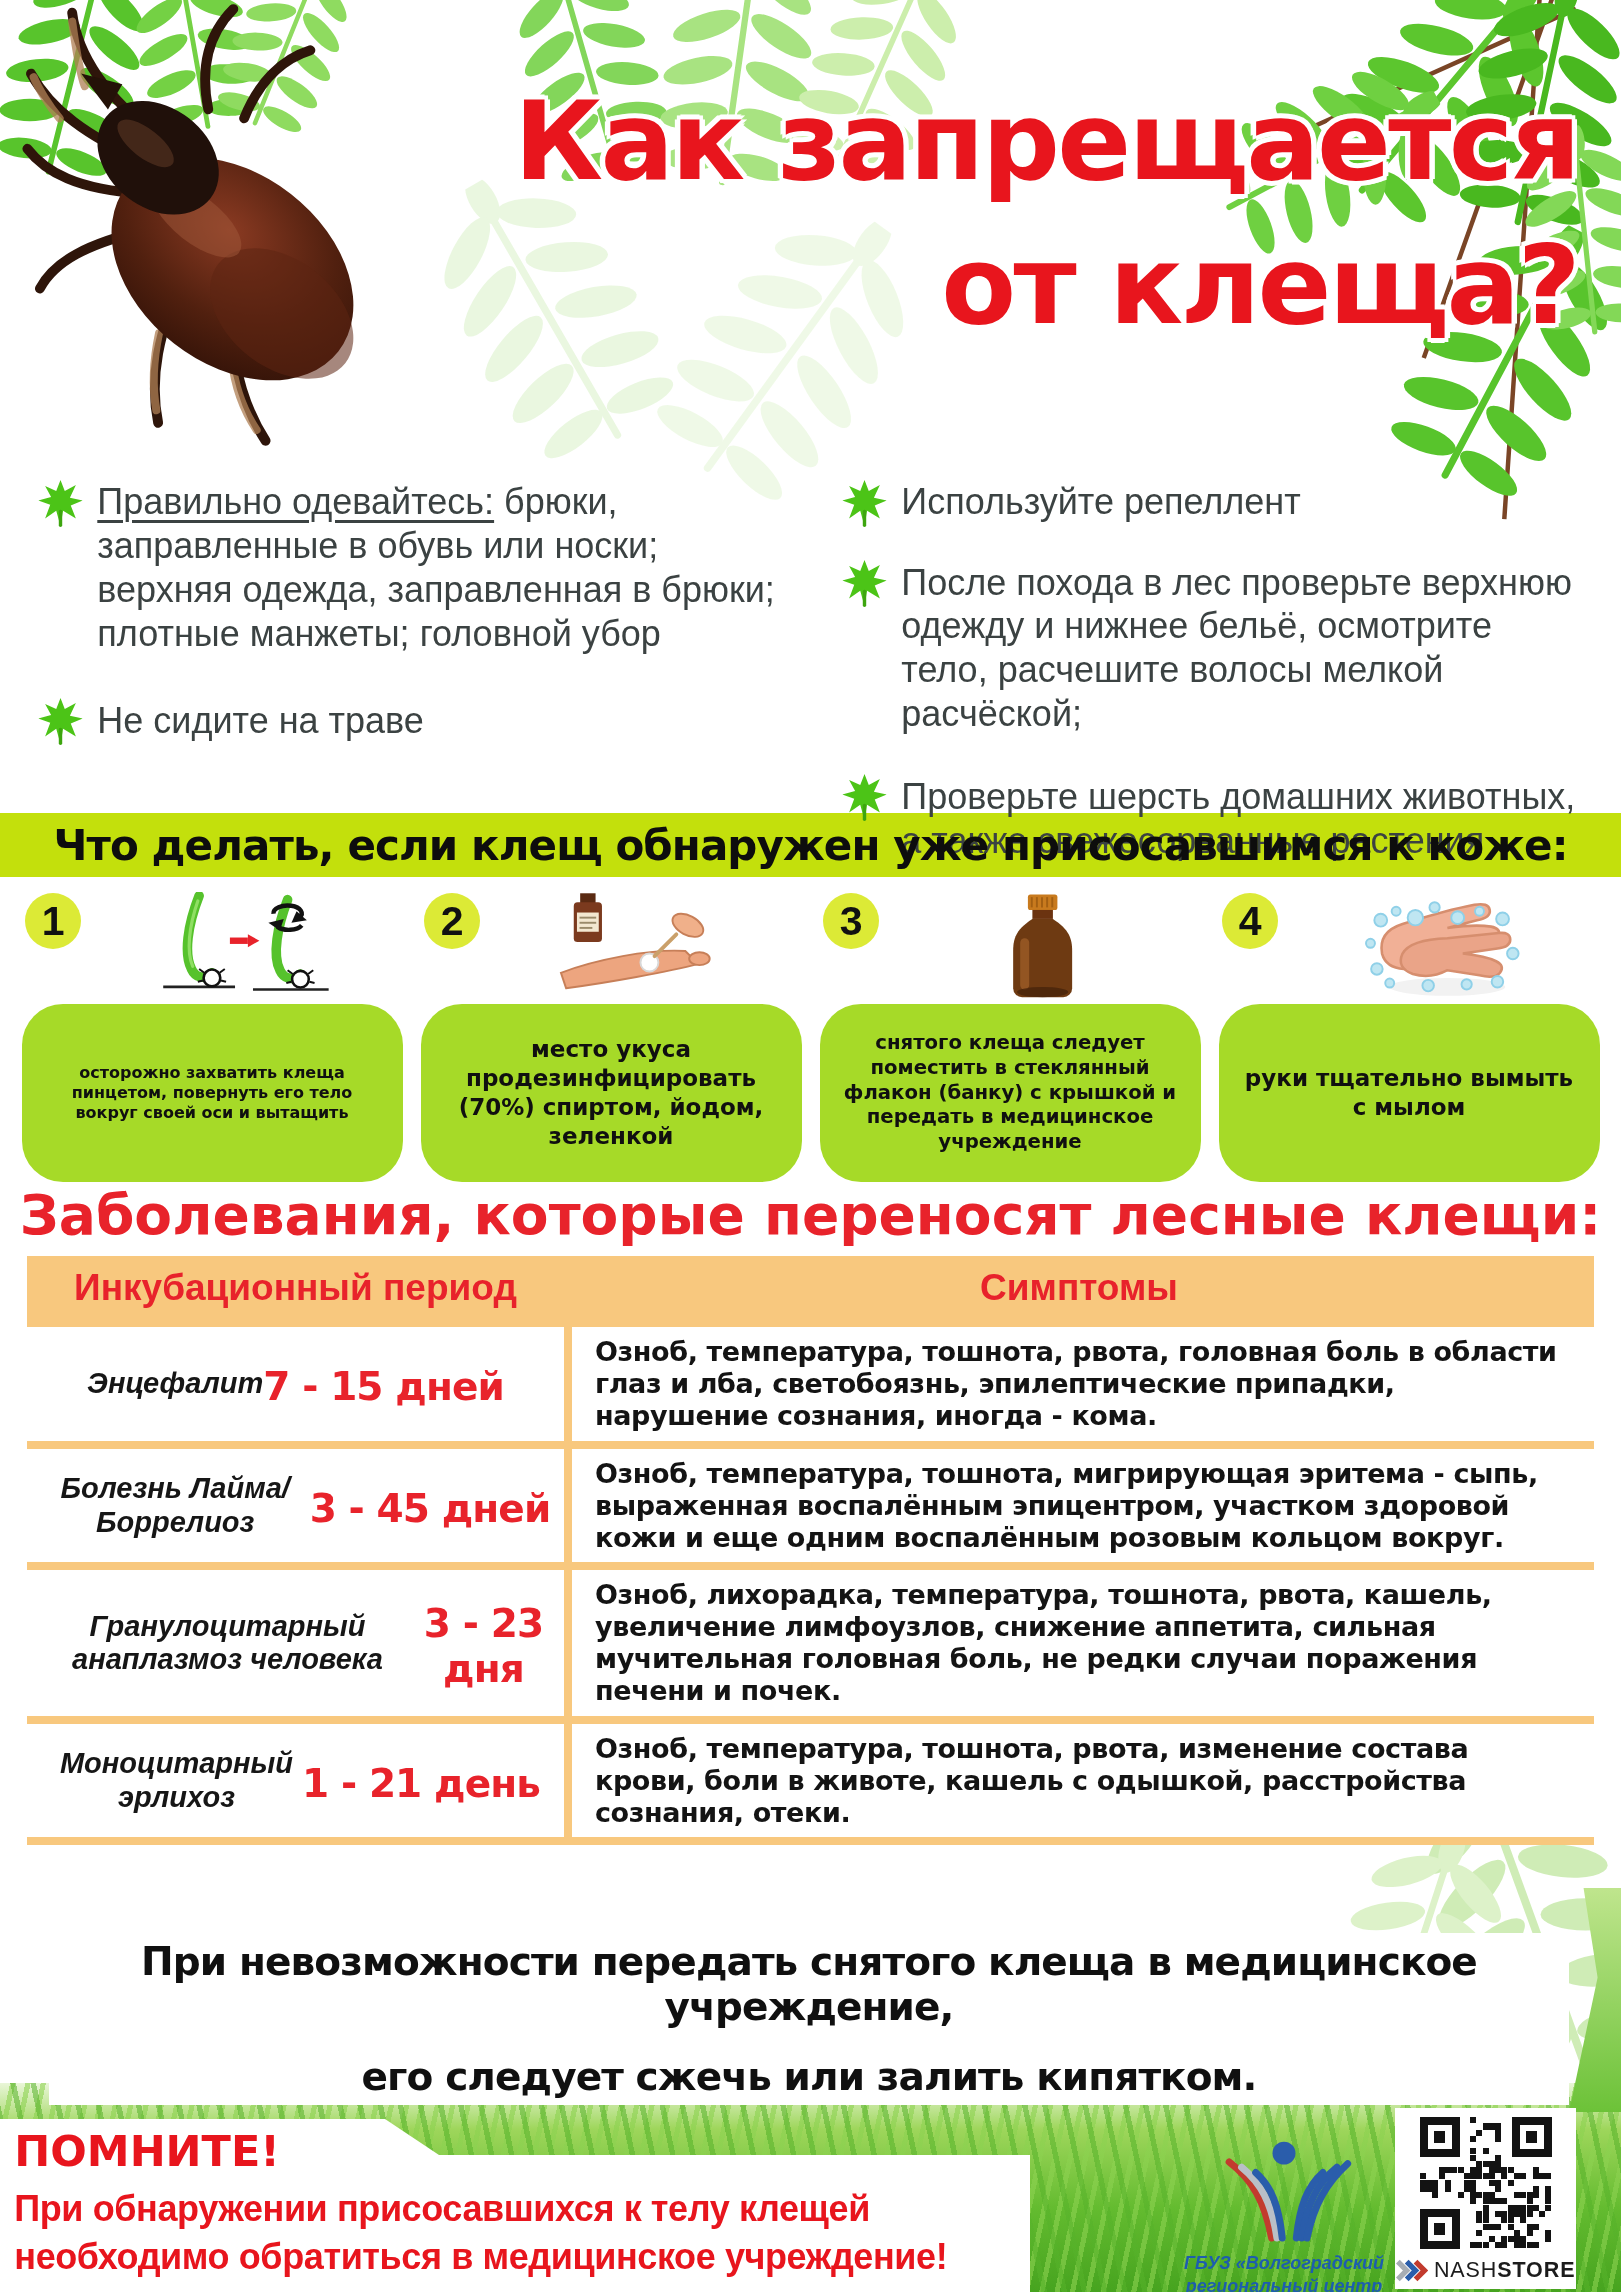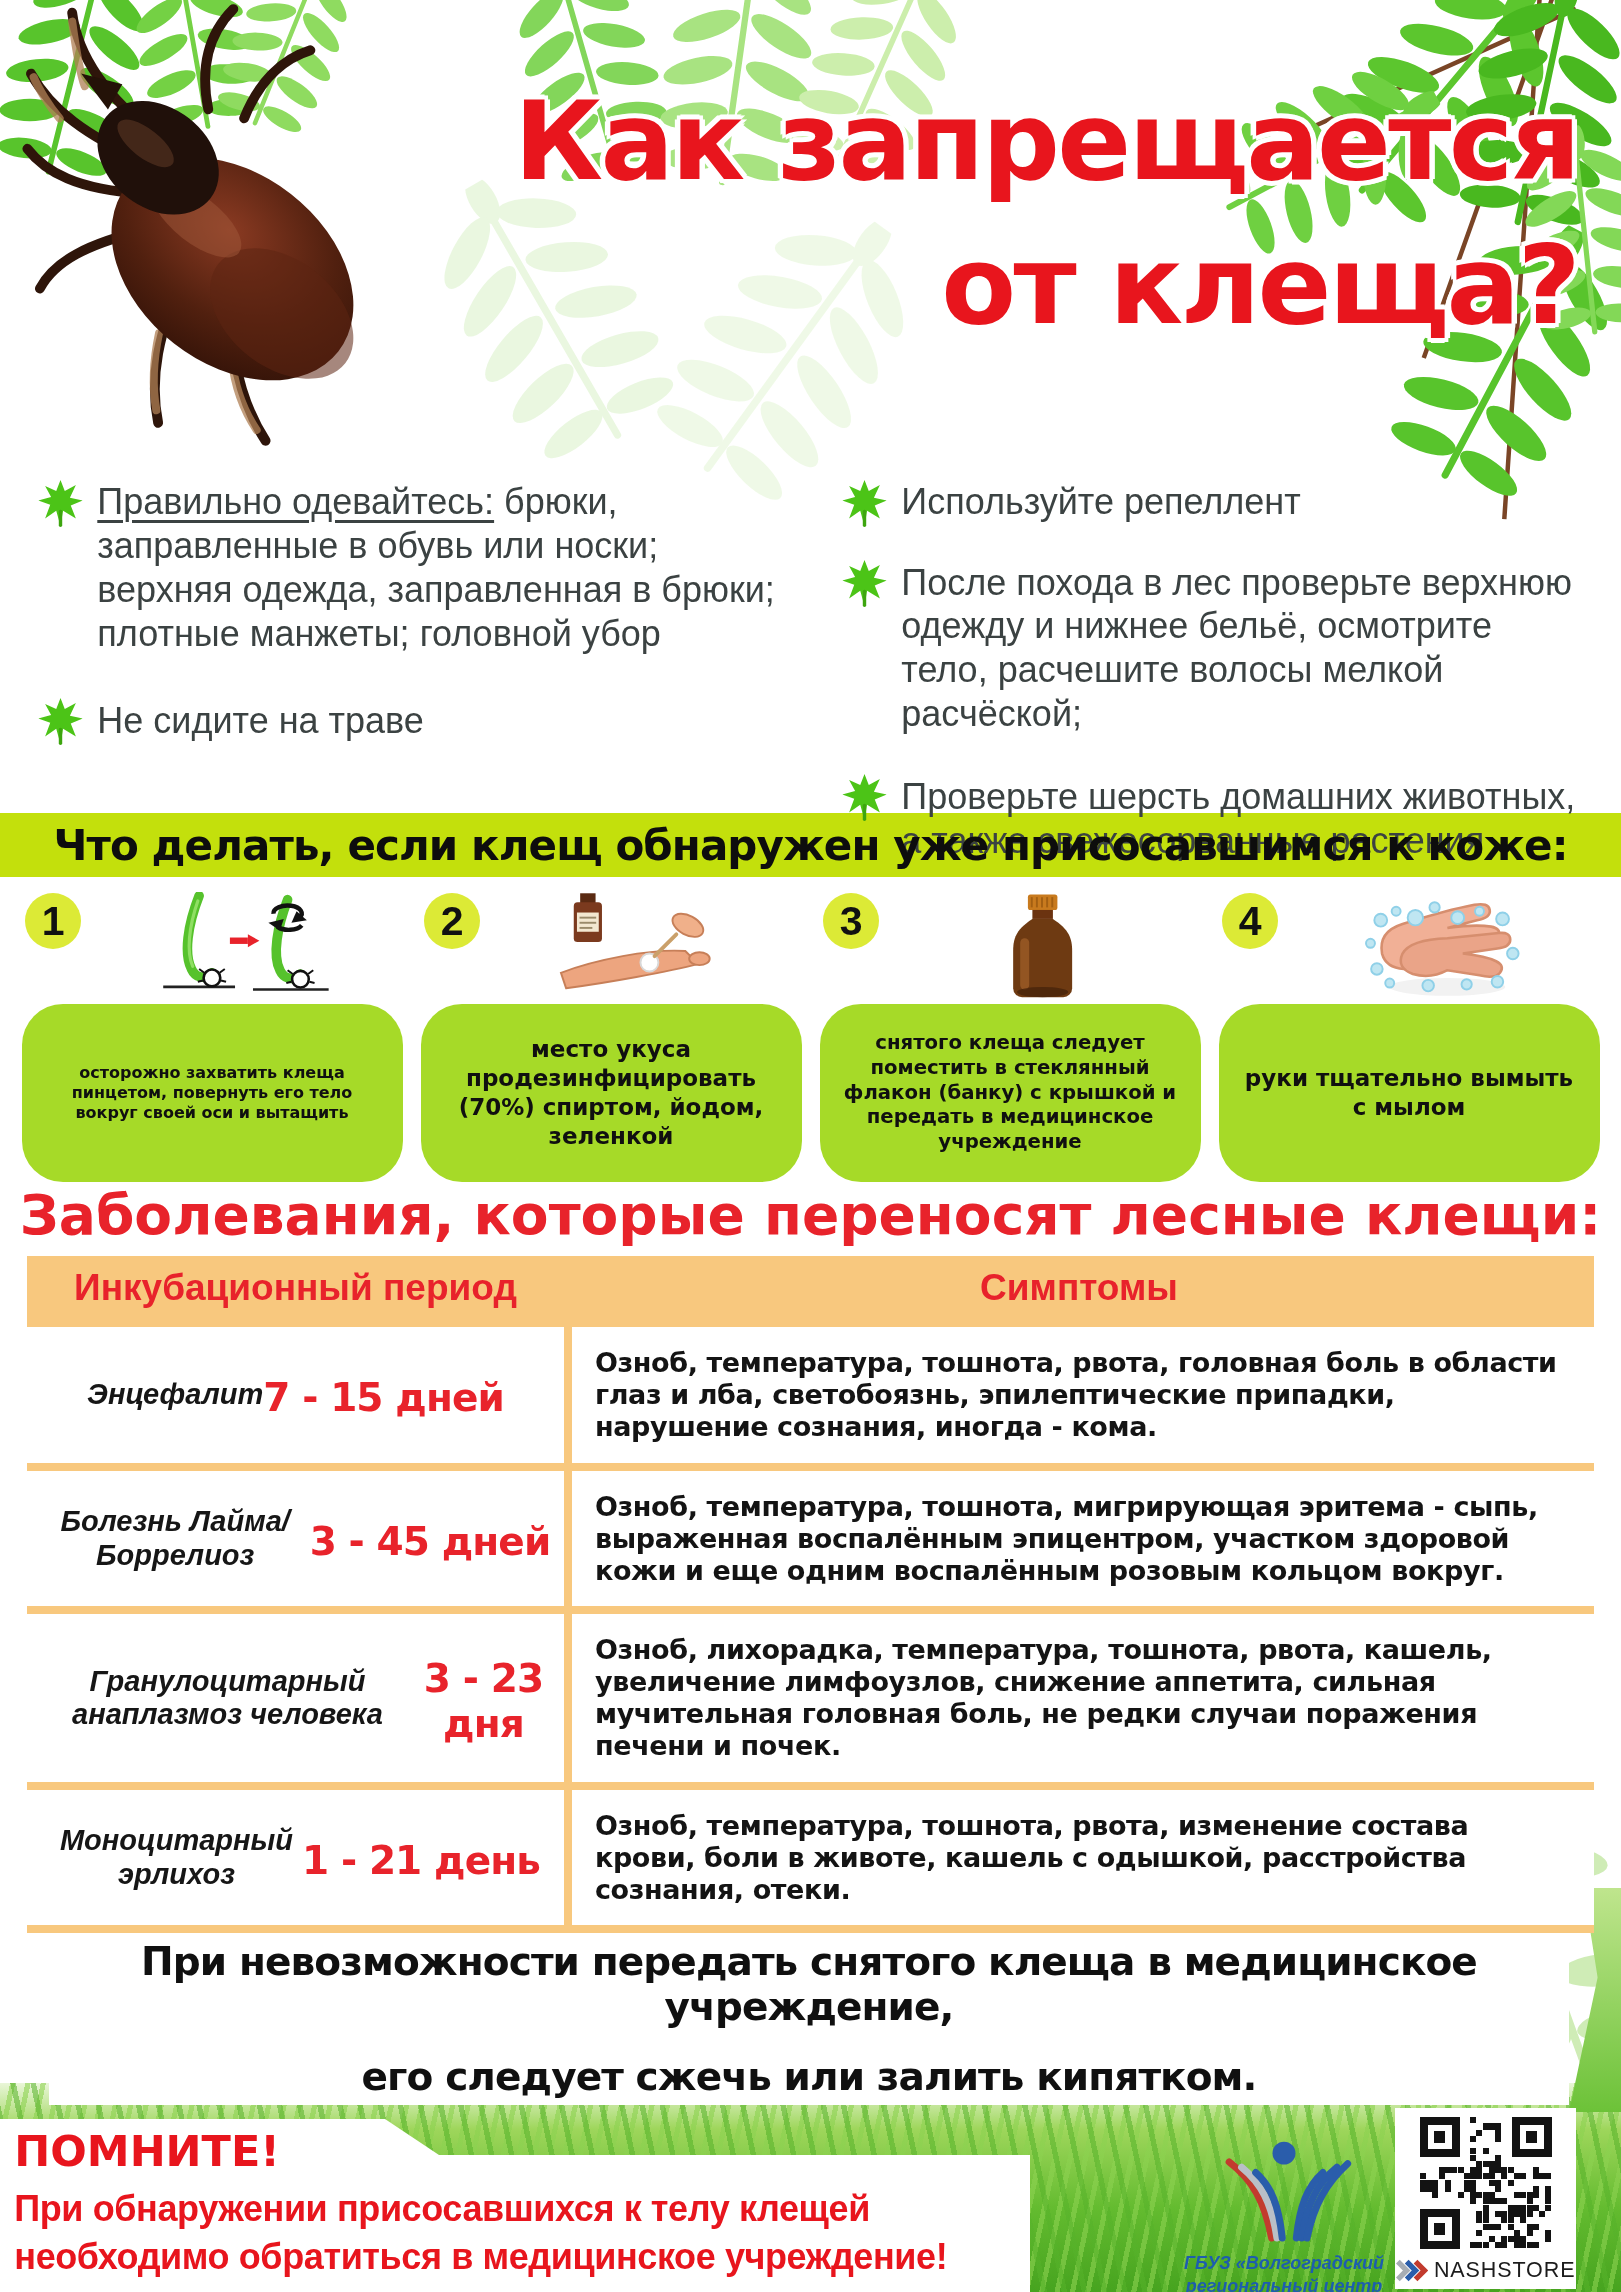--- a/index.html
+++ b/index.html
@@ -46,21 +46,21 @@
          font-weight:700;font-size:55px;margin:10.7px 0 9px 0;}
   .dtable{margin:0 27px;background:#f8c87e;display:grid;grid-template-columns:537px 1fr;gap:8px;padding-bottom:8px;position:relative;z-index:2;}
   .thead{grid-column:1/3;display:flex;align-items:center;height:63px;}
   .thead span{font-size:37px;font-weight:700;color:#e8222b;text-align:center;}
   .thead .c1{width:537px;}
   .thead .c2{flex:1;}
   .cell{background:#fff;}
   .cleft{display:flex;flex-direction:row;justify-content:center;align-items:center;text-align:center;padding:5.4px 12.5px;}
   .dname{font-size:29px;font-weight:700;font-style:italic;color:#161616;line-height:1.15;}
   .dperiod{font-size:39px;font-weight:700;color:#e8232b;margin-top:5.4px;font-family:"DejaVu Sans",sans-serif;letter-spacing:-0.9px;}
-  .cright{padding:20px 23px;display:flex;align-items:center;font-size:27px;font-weight:700;
+  .cright{padding:9px 23px;display:flex;align-items:center;font-size:27px;font-weight:700;
           color:#141414;line-height:1.18;font-family:"DejaVu Sans",sans-serif;letter-spacing:-0.4px;}
   
   .footer{position:absolute;left:0;right:0;bottom:0;height:405px;z-index:1;}
   .grass{position:absolute;left:0;right:0;bottom:0;height:210px;
          background:
           repeating-linear-gradient(78deg,rgba(255,255,255,0) 0 14.3px,rgba(86,178,42,.55) 14.3px 19.7px),
           repeating-linear-gradient(102deg,rgba(255,255,255,0) 0 9.9px,rgba(140,210,80,.6) 9.9px 15px),
           linear-gradient(to bottom,#e9f6d8 0%,#9ed65b 22%,#63bb2f 60%,#46a31f 100%);}
   .sidegrass{position:absolute;right:0;top:0;width:52px;height:224px;
          background:linear-gradient(to bottom,#bfe58d,#6cc238);clip-path:polygon(28% 0,100% 0,100% 100%,0 100%,55% 40%);}
@@ -75,21 +75,21 @@
   .org{position:absolute;left:1145px;top:251px;width:278px;text-align:center;z-index:4;}
   .org .cap{font-size:18px;font-weight:700;font-style:italic;color:#1d5dae;line-height:1.3;margin-top:3.6px;}
   .qrbox{position:absolute;left:1395px;top:220px;width:181px;height:181px;background:#fff;z-index:4;}
   .qr{position:relative;width:132px;height:132px;margin:9px auto 0 auto;background:#fff;}
   .qr i{position:absolute;width:6.3px;height:6.3px;background:#131313;}
   .fp{position:absolute;width:40px;height:40px;border:8px solid #131313;box-sizing:border-box;background:#fff;}
   .fp::after{content:"";position:absolute;inset:6.3px;background:#131313;}
   .fp.tl{left:0;top:0;} .fp.tr{right:0;top:0;} .fp.bl{left:0;bottom:0;}
   .storerow{display:flex;align-items:center;justify-content:center;gap:6.3px;margin-top:9px;}
   .storerow .txt{font-size:21.5px;letter-spacing:0.9px;color:#1c1c1c;}
-  .storerow b{font-weight:400;}
+  .storerow b{font-weight:700;}
 </style>
 </head>
 <body>
 
 <div class="poster">
 
   <svg width="0" height="0" style="position:absolute">
     <defs>
       <radialGradient id="tickg" cx="40%" cy="35%" r="80%">
         <stop offset="0%" stop-color="#8a3a22"></stop>

